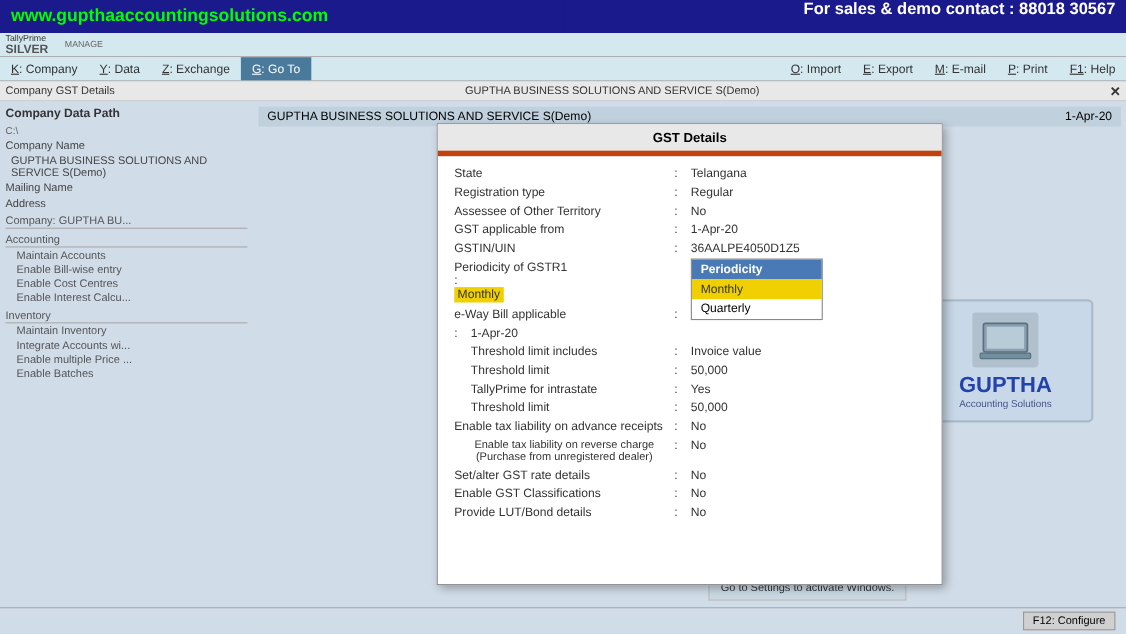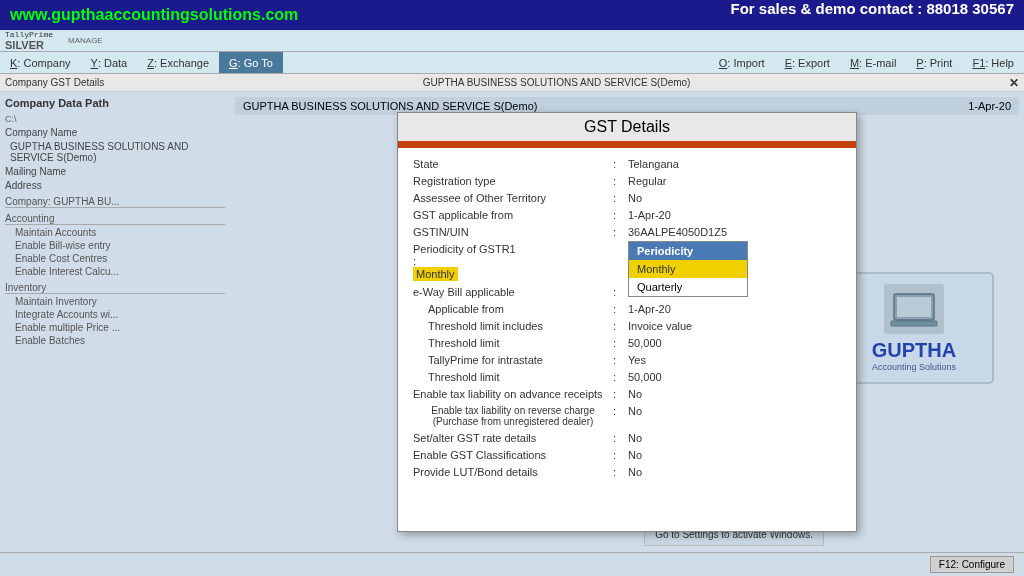--- a/index.html
+++ b/index.html
@@ -57,21 +57,20 @@
     }
     .tally-brand {
       display: flex;
       flex-direction: column;
       margin-right: 15px;
     }
     .tally-prime-text {
       font-size: 8px;
       color: #333;
       line-height: 1;
-      font-family: Liberation Mono, monospace;
     }
     .silver-text {
       font-size: 11px;
       font-weight: bold;
       color: #555;
     }
     .manage-text {
       font-size: 8px;
       color: #666;
       margin-right: 5px;
@@ -233,23 +232,23 @@
       width: 460px;
       min-height: 420px;
       box-shadow: 3px 3px 8px rgba(0,0,0,0.3);
       position: relative;
     }
 
     .modal-title {
       background: #e8e8e8;
       text-align: center;
       padding: 5px;
-      font-size: 16px;
-      font-weight: normal;
-      border-bottom: 7px solid #c2410c;
+      font-size: 12px;
+      font-weight: bold;
+      border-bottom: 5px solid #c2410c;
     }
 
     .modal-body {
       padding: 10px 15px;
     }
 
     .gst-row {
       display: flex;
       margin-bottom: 5px;
       align-items: flex-start;
@@ -462,21 +461,20 @@
             </div>
           </div>
 
           <div class="gst-row">
             <span class="gst-label">e-Way Bill applicable</span>
             <span class="gst-colon">:</span>
             <span class="gst-value">Yes</span>
           </div>
 
           <div class="gst-row">
-            <span class="gst-label-indent">Applicable from</span>
             <span class="gst-colon">:</span>
             <span class="gst-value">1-Apr-20</span>
           </div>
 
           <div class="gst-row">
             <span class="gst-label-indent">Threshold limit includes</span>
             <span class="gst-colon">:</span>
             <span class="gst-value">Invoice value</span>
           </div>
 

